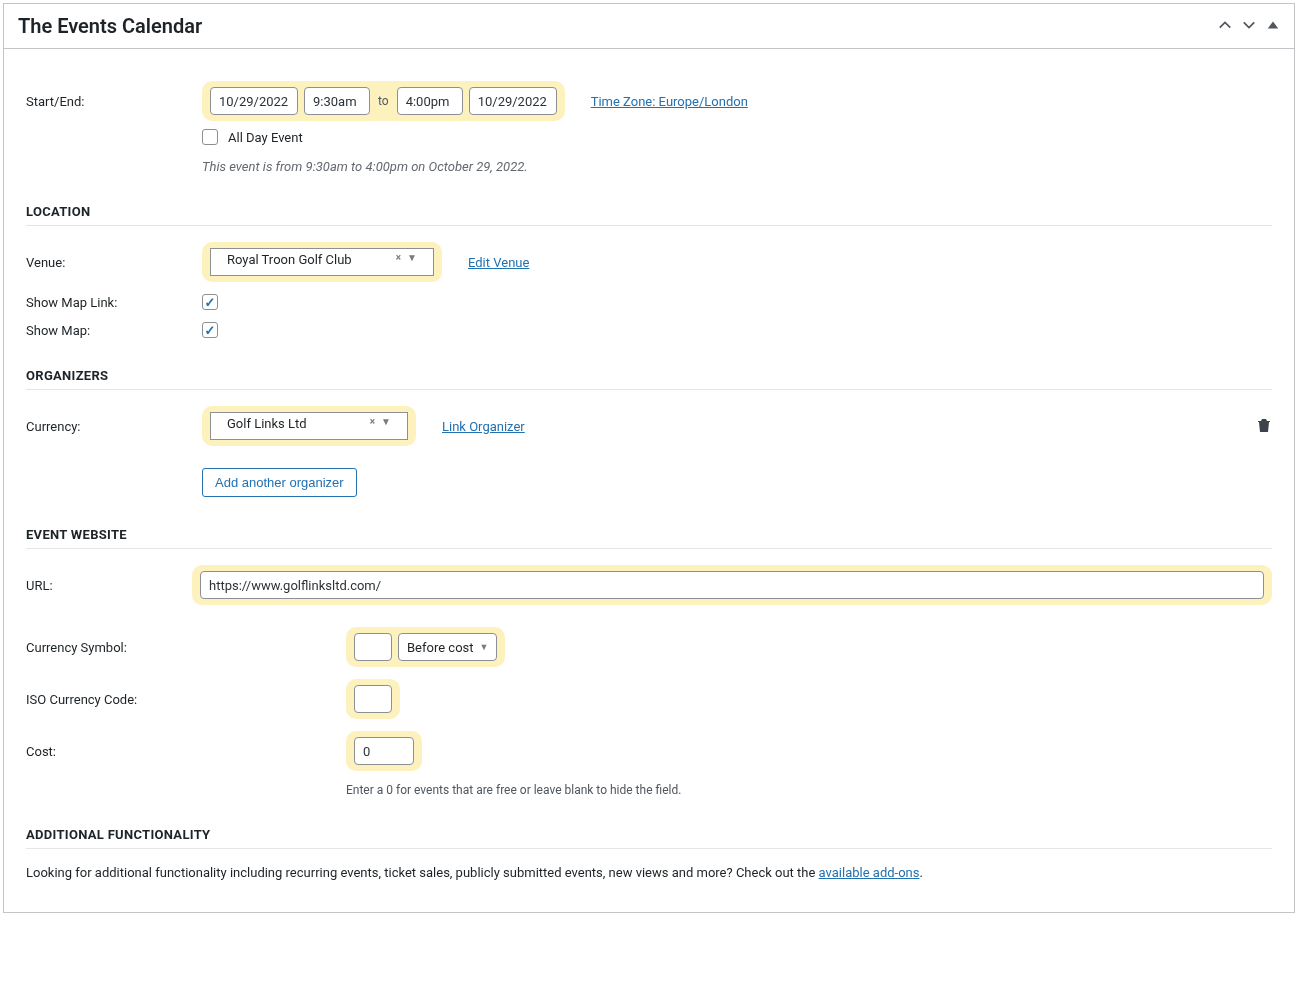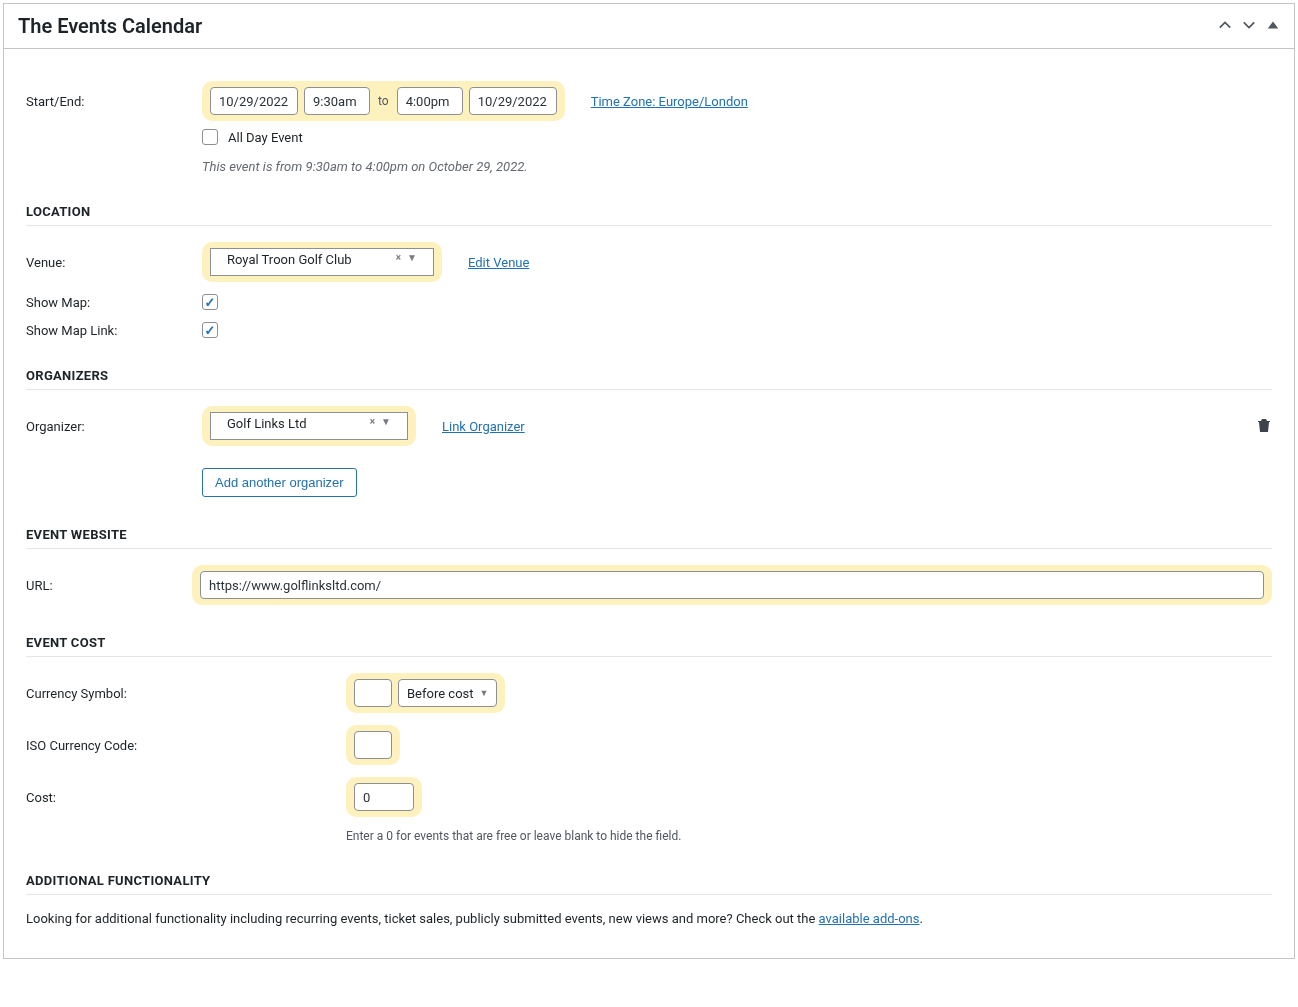--- a/index.html
+++ b/index.html
@@ -222,37 +222,37 @@
               <span class="sv-x">×</span>
               <span>▼</span>
             </span>
           </div>
         </span>
         <a class="link">Edit Venue</a>
       </div>
     </div>
 
     <div class="row">
+      <div class="label">Show Map Link:</div>
+      <div class="controls">
+        <span class="checkbox checked"></span>
+      </div>
+    </div>
+
+    <div class="row">
       <div class="label">Show Map:</div>
       <div class="controls">
         <span class="checkbox checked"></span>
       </div>
     </div>
 
-    <div class="row">
-      <div class="label">Show Map Link:</div>
-      <div class="controls">
-        <span class="checkbox checked"></span>
-      </div>
-    </div>
-
     <div class="section-heading">ORGANIZERS</div>
 
     <div class="row" style="margin-top:10px;">
-      <div class="label">Organizer:</div>
+      <div class="label">Currency:</div>
       <div class="controls" style="width:100%;">
         <span class="glow-wrap">
           <div class="select-venue small">
             <span>Golf Links Ltd</span>
             <span class="sv-right">
               <span class="sv-x">×</span>
               <span>▼</span>
             </span>
           </div>
         </span>
@@ -276,21 +276,20 @@
 
     <div class="row" style="margin-top:10px;">
       <div class="label" style="width:166px;">URL:</div>
       <div class="controls" style="flex:1;">
         <span class="glow-wrap full">
           <input type="text" class="wpin urlinput" value="https://www.golflinksltd.com/" style="">
         </span>
       </div>
     </div>
 
-    <div class="section-heading">EVENT COST</div>
 
     <div class="row" style="margin-top:10px;">
       <div class="label label-wide">Currency Symbol:</div>
       <div class="controls">
         <span class="glow-wrap">
           <input type="text" class="wpin tiny" value="" style="">
           <div class="currency-select">
             <span>Before cost</span>
             <span class="tri">▼</span>
           </div>

